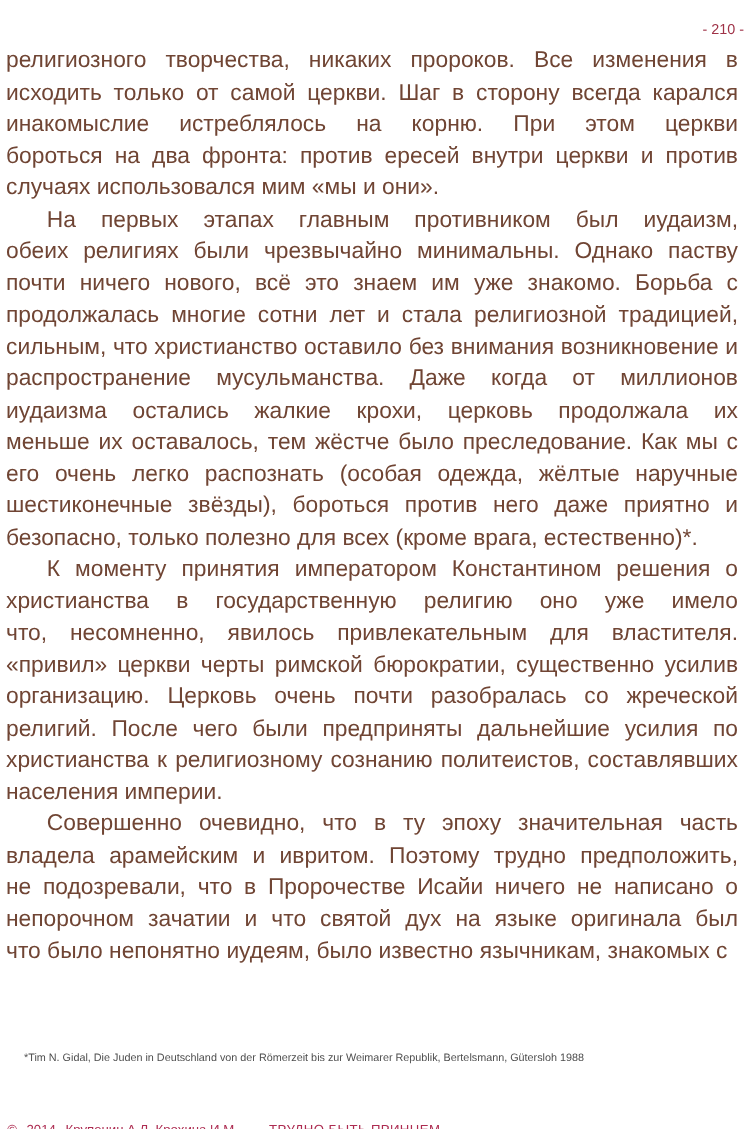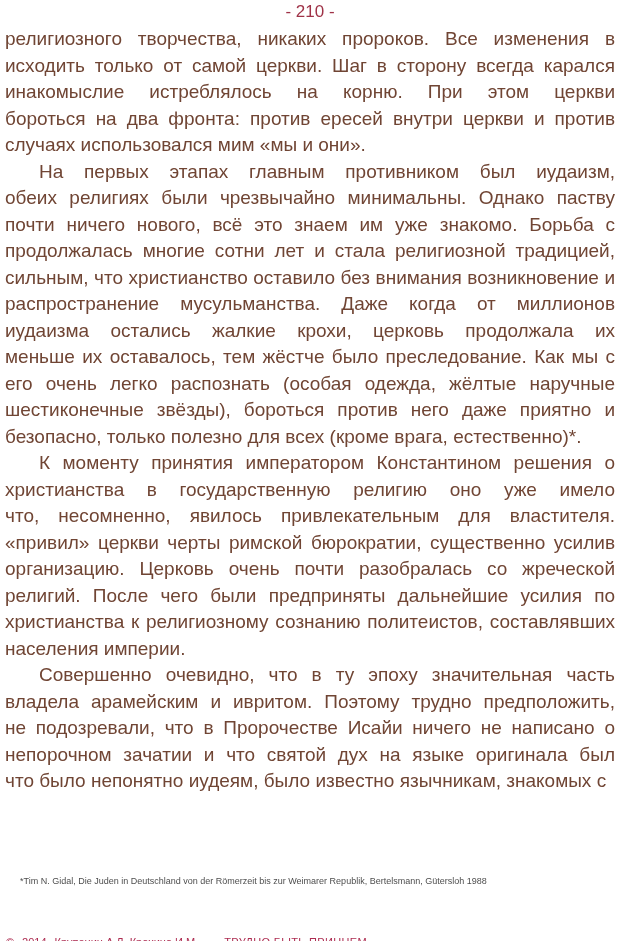--- a/index.html
+++ b/index.html
@@ -9,25 +9,25 @@
   }
   .page {
     position: relative;
     width: 620px;
     height: 941px;
     background: var(--background, #ffffff);
     font-family: "Liberation Sans", "DejaVu Sans", sans-serif;
     overflow: hidden;
   }
   .page-number {
-    padding-top: 4px;
+    padding-top: 16px;
     height: 16px;
     line-height: 16px;
-    text-align: center;
-    font-size: 17px;
+    text-align: right;
+    font-size: 12px;
     color: var(--page-number, #9f3247);
   }
   .body-text {
     margin-top: 6px;
     padding: 0 5px;
     color: var(--body-text, #704534);
     font-size: 19px;
   }
   .line {
     height: 26.5px;

